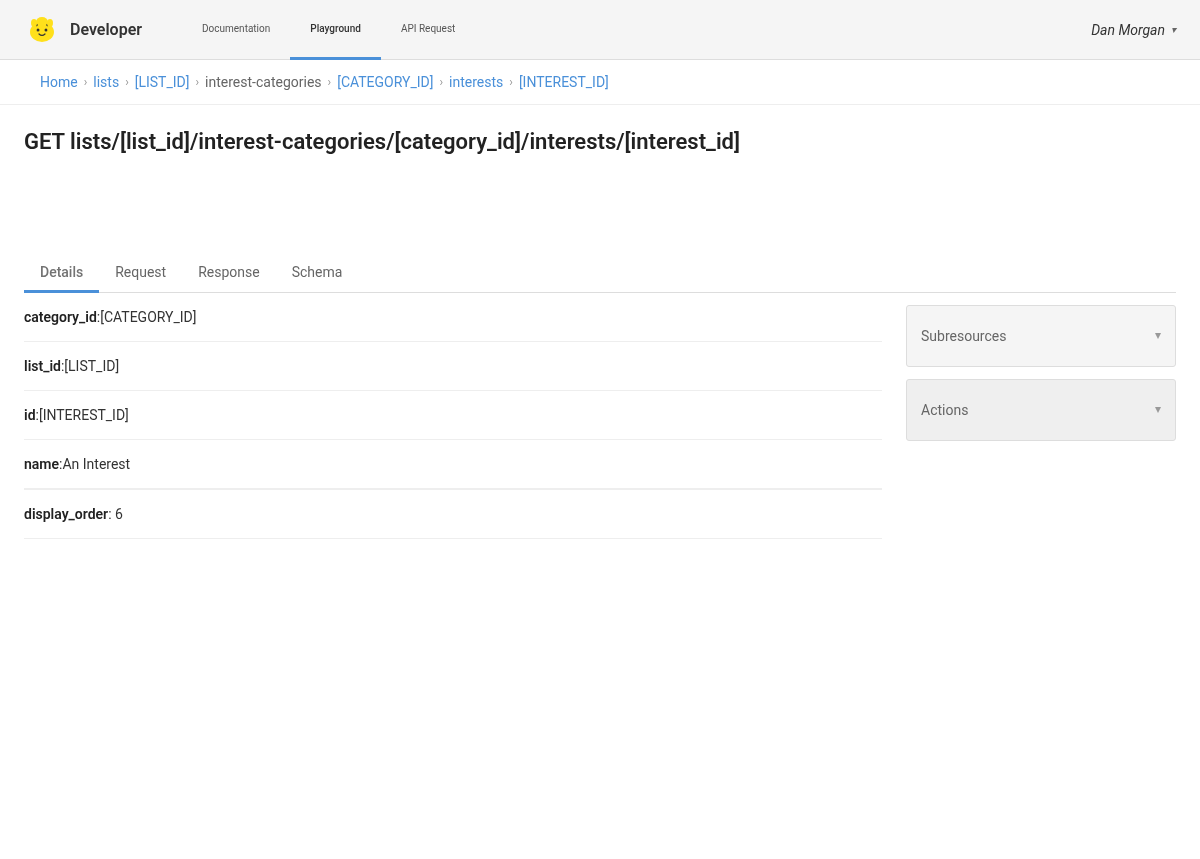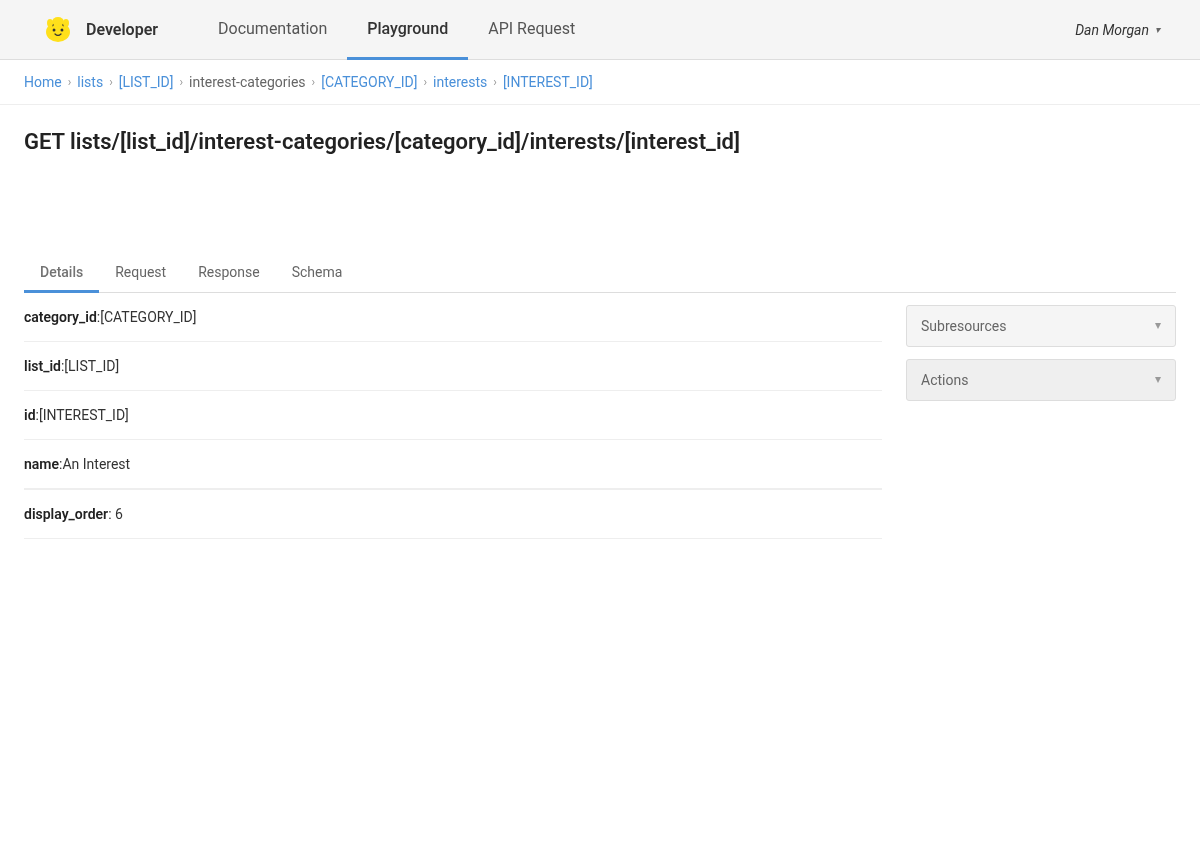--- a/index.html
+++ b/index.html
@@ -4,21 +4,21 @@
   <style>
     * { margin: 0; padding: 0; box-sizing: border-box; }
     body { font-family: -apple-system, BlinkMacSystemFont, 'Segoe UI', Roboto, sans-serif; background: #fff; color: #333; font-size: 14px; }
 
     
     .header {
       background: #f5f5f5;
       border-bottom: 1px solid #ddd;
       display: flex;
       align-items: center;
-      padding: 0 40px;
+      padding: 0 24px;
       height: 60px;
     }
     .header-logo {
       display: flex;
       align-items: center;
       gap: 10px;
       margin-right: 40px;
     }
     .logo-icon {
       width: 36px;
@@ -33,21 +33,21 @@
       display: flex;
       align-items: center;
       gap: 0;
       flex: 1;
     }
     .nav-item {
       padding: 0 20px;
       height: 60px;
       display: flex;
       align-items: center;
-      font-size: 16px;
+      font-size: 10px;
       color: #555;
       cursor: pointer;
       border-bottom: 3px solid transparent;
       text-decoration: none;
       text-align: center;
     }
     .nav-item.active {
       border-bottom: 3px solid #4a90d9;
       color: #333;
       font-weight: 500;
@@ -61,21 +61,21 @@
       font-size: 14px;
       font-style: italic;
     }
     .chevron-down {
       font-size: 10px;
       color: #666;
     }
 
     
     .breadcrumb {
-      padding: 14px 24px;
+      padding: 14px 40px;
       display: flex;
       align-items: center;
       gap: 6px;
       flex-wrap: wrap;
       border-bottom: 1px solid #eee;
     }
     .breadcrumb-item {
       color: #4a90d9;
       cursor: pointer;
       font-size: 14px;
@@ -102,21 +102,21 @@
       position: absolute;
       right: 24px;
       top: 200px;
       display: flex;
       flex-direction: column;
       gap: 12px;
       width: 270px;
     }
     .dropdown-select {
       width: 100%;
-      padding: 12px 14px;
+      padding: 22px 14px;
       background: #f5f5f5;
       border: 1px solid #ddd;
       border-radius: 3px;
       font-size: 14px;
       color: #666;
       cursor: pointer;
       display: flex;
       align-items: flex-start;
       justify-content: space-between;
     }

